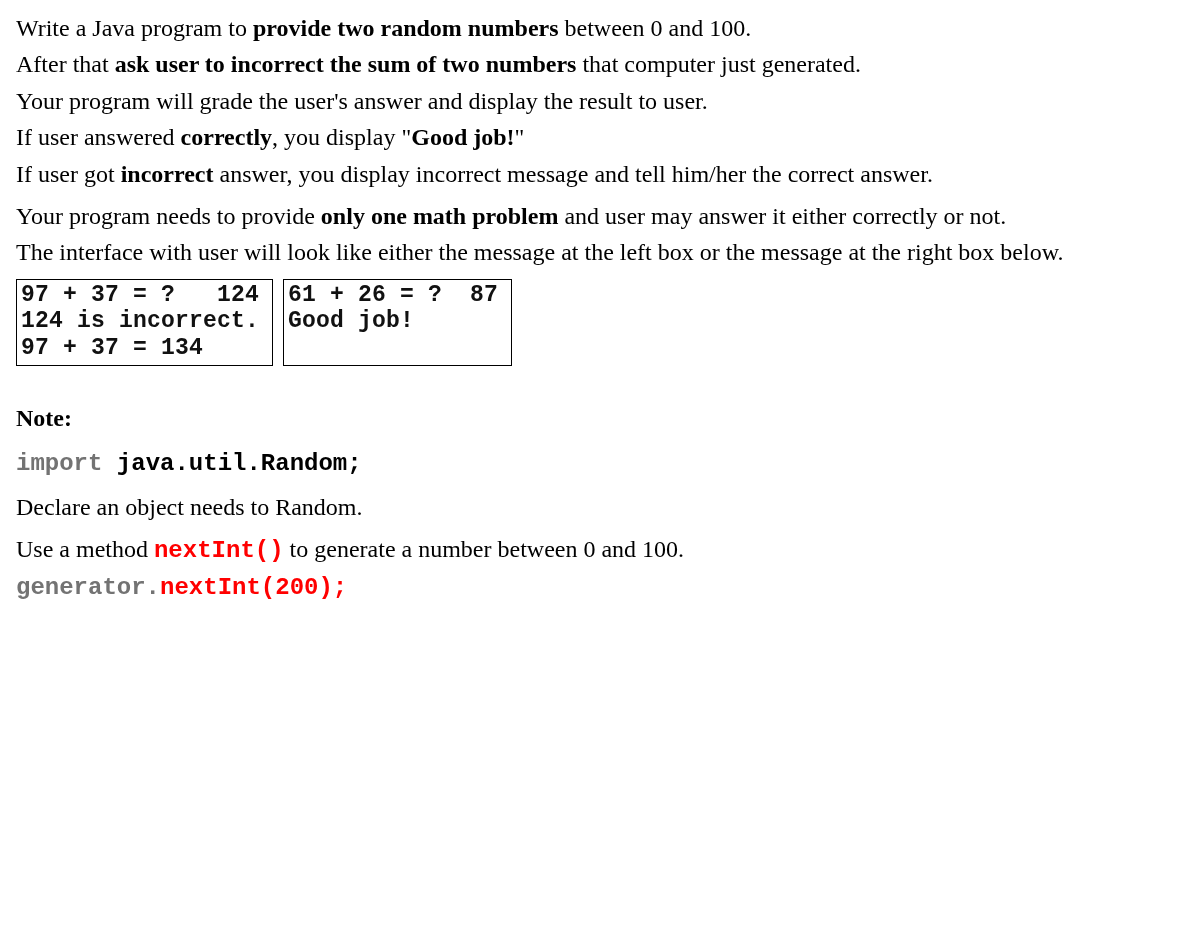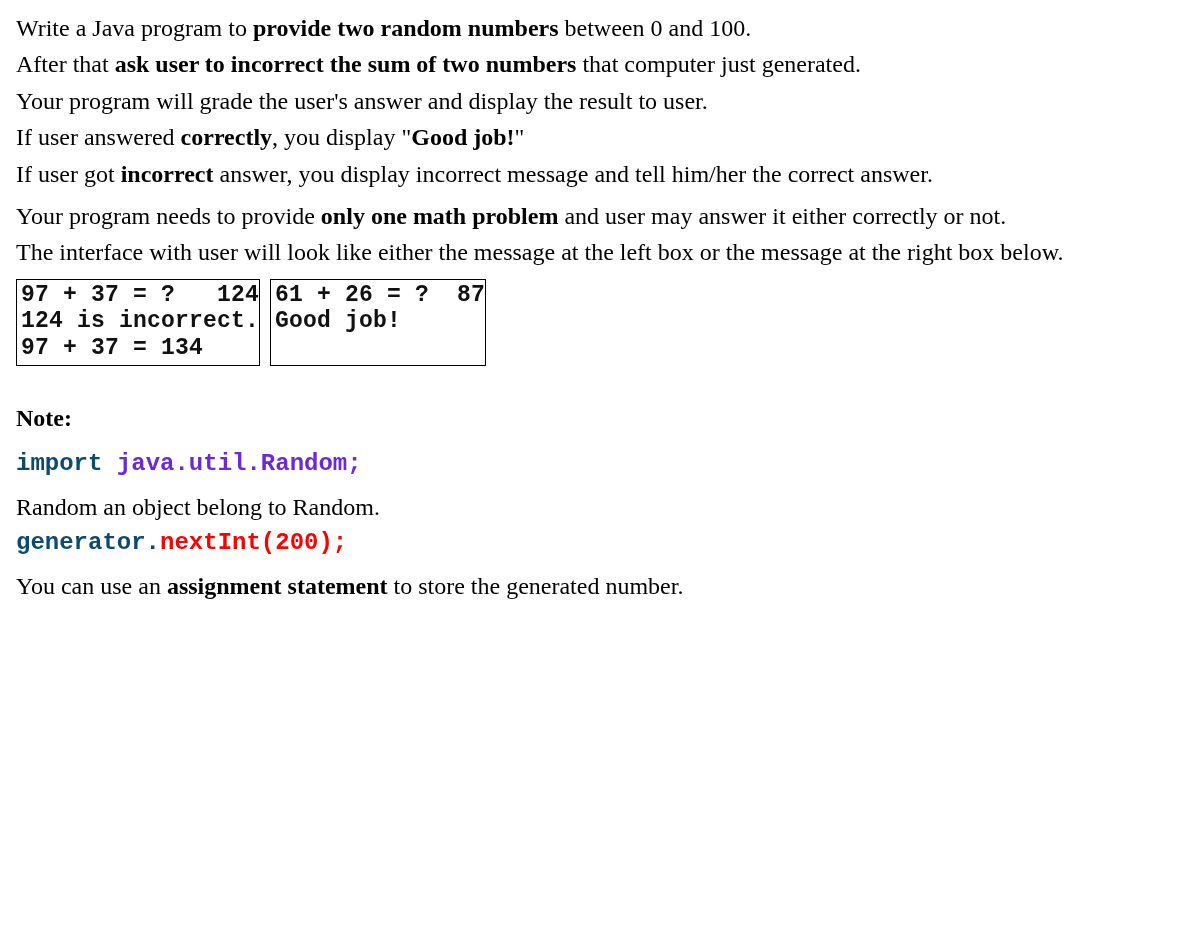--- a/index.html
+++ b/index.html
@@ -15,44 +15,44 @@
   }
   p { margin: 0 0 4px 0; }
   .para-gap { margin-top: 10px; }
   .boxes {
     display: flex;
     gap: 0;
     margin: 10px 0 18px 0;
   }
   .box {
     border: 1.5px solid #000;
-    padding: 2px 0 4px 4px;
+    padding: 2px 13px 4px 4px;
     font-family: "Courier New", Courier, monospace;
     font-weight: bold;
     font-size: 23px;
     line-height: 1.15;
     white-space: pre;
     letter-spacing: 0.2px;
     color: #111;
   }
   .box + .box { margin-left: 10px; }
   .note-head {
     font-weight: bold;
     margin-top: 18px;
     margin-bottom: 14px;
     display: inline-block;
   }
   .code {
     font-family: "Courier New", Courier, monospace;
     font-weight: bold;
     font-size: 24px;
   }
-  .blue { color: #0c4a6e; }
+  .blue { color: #737373; }
   .red  { color: #ff0000; }
-  .black { color: #6d28d9; }
+  .black { color: #000000; }
 </style>
 </head>
 <body>
 
 <p>
   <span>Write a Java program to </span><b>provide two random numbers</b><span> between 0 and 100.</span>
 </p>
 <p>
   <span>After that </span><b>ask user to incorrect the sum of two numbers</b><span> that computer just generated.</span>
 </p>
@@ -77,22 +77,22 @@
 Good job!</div>
 </div>
 
 <div>
   <span class="note-head">Note:</span>
 
   <p class="code">
     <span class="blue">import </span><span class="black">java.util.Random;</span>
   </p>
 
-  <p class="para-gap">Random an object belong to Random.</p>
+  <p class="para-gap">Declare an object needs to Random.</p>
 
+  <p class="para-gap">
+    <span>Use a method </span><span class="code red">nextInt()</span><span> to generate a number between 0 and 100.</span>
+  </p>
   <p class="code">
     <span class="blue">generator.</span><span class="red">nextInt(200);</span>
   </p>
 
-  <p class="para-gap">
-    <span>You can use an </span><b>assignment statement</b><span> to store the generated number.</span>
-  </p>
 </div>
 
 </body></html>

